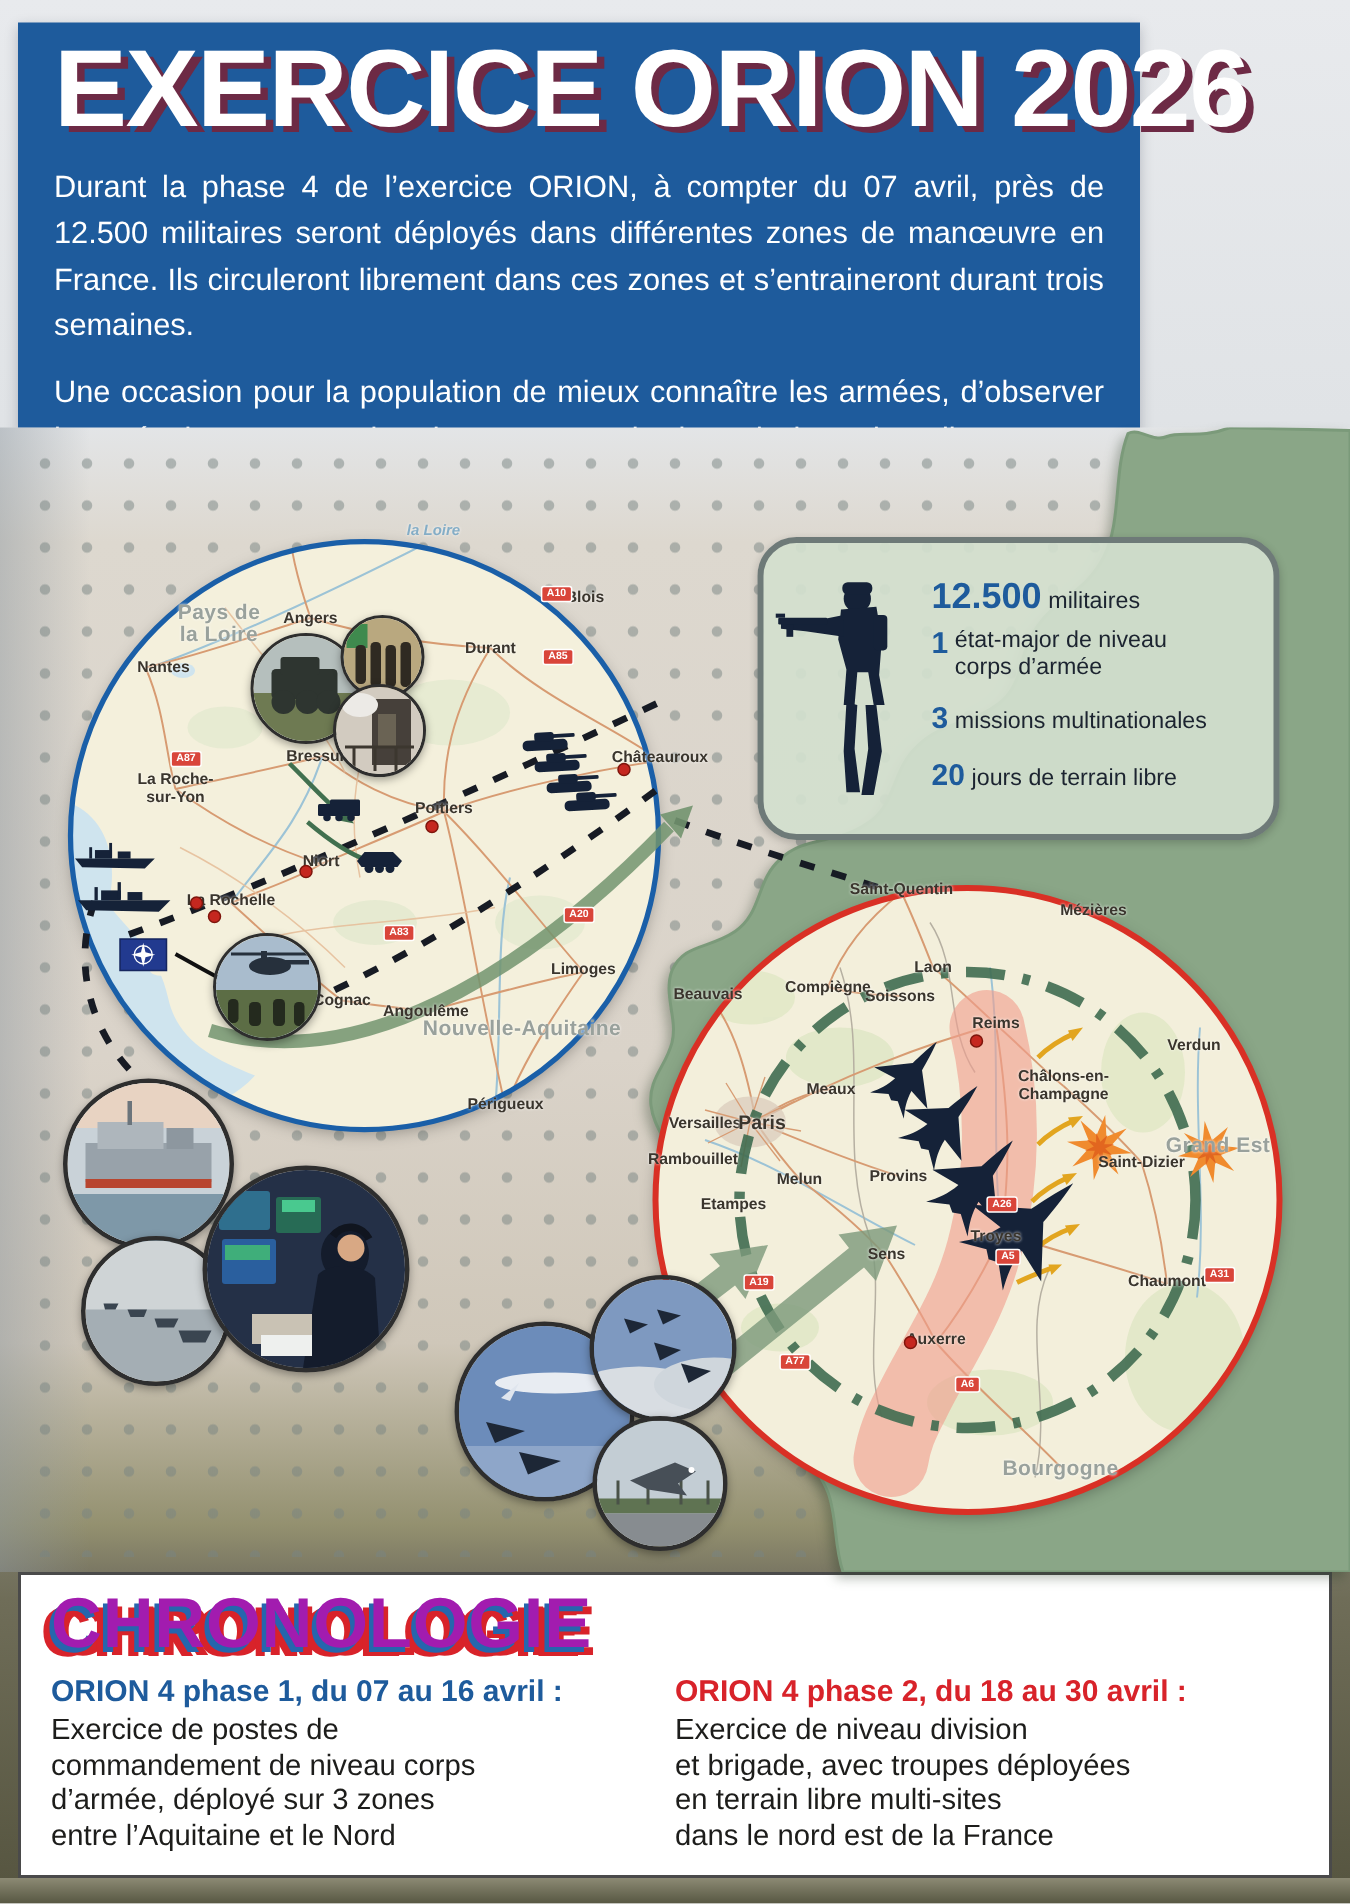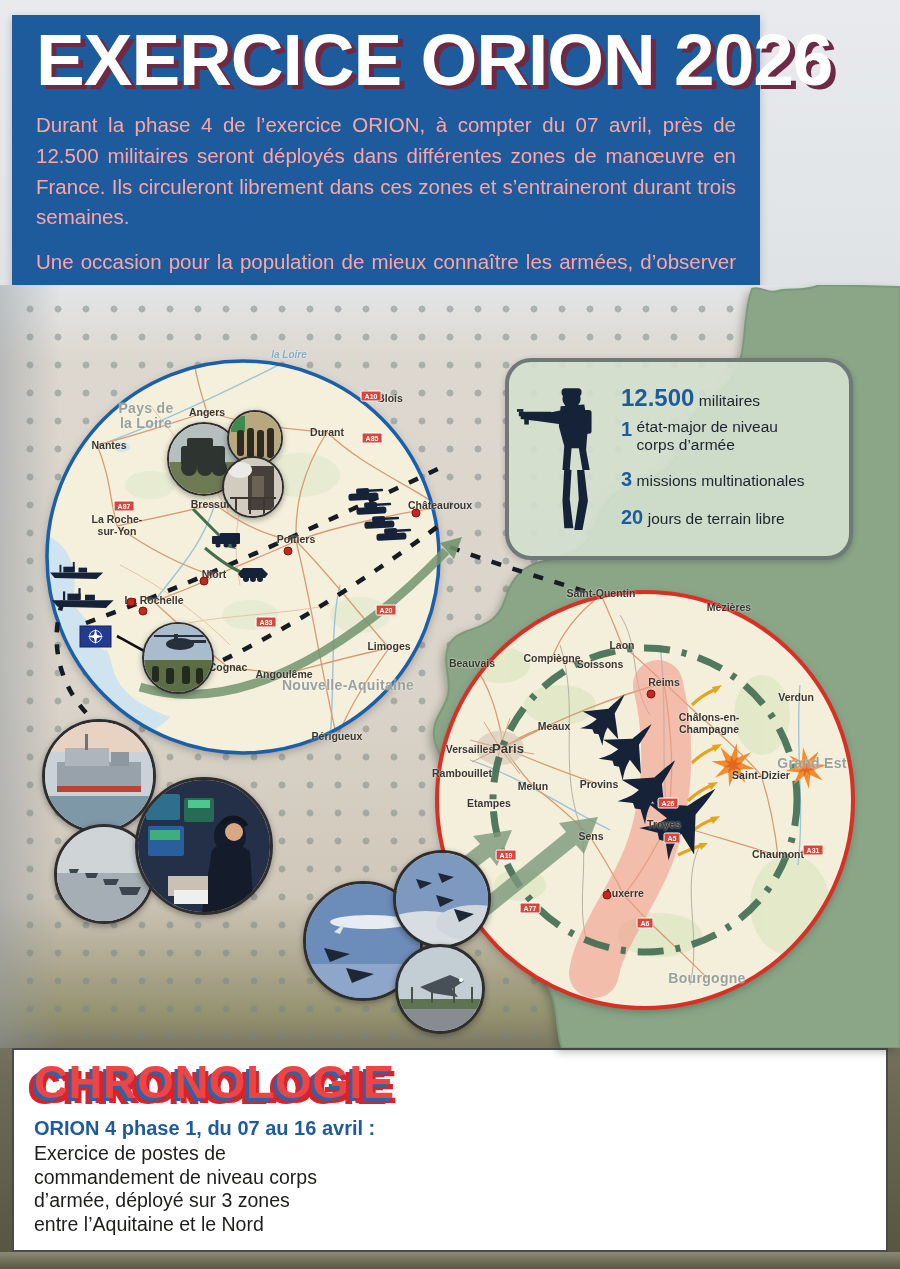--- a/index.html
+++ b/index.html
@@ -4,21 +4,21 @@
 <style>
   html,body{margin:0;padding:0;}
   .page{position:relative;width:900px;height:1269px;overflow:hidden;
         font-family:"Liberation Sans",sans-serif;
         background:linear-gradient(180deg,#e8eaed 0%,#e0e3e6 22%,#cfd0cc 60%,#6f6d58 84%,#55543f 100%);}
   
   .hero{position:absolute;left:12px;top:15px;width:748px;height:273px;background:#1e5b9c;
         box-shadow:0 3px 8px rgba(30,40,60,.25);box-sizing:border-box;padding:8px 24px;}
   .hero h1{margin:0;font-size:73px;line-height:1.0;font-weight:bold;color:#ffffff;
            letter-spacing:-1px;text-shadow:5px 4px 0 #6d2a45;white-space:nowrap;}
-  .hero p{margin:14px 0 0 0;font-size:20.5px;line-height:1.5;color:#fca5a5;text-align:justify;}
+  .hero p{margin:14px 0 0 0;font-size:20.5px;line-height:1.5;color:#ffffff;text-align:justify;}
   
   .scene{position:absolute;left:0;top:285px;width:900px;height:763px;
          background:linear-gradient(180deg,#e3e5e7 0%,#ddd8cf 10%,#dad3c9 55%,#cfc7b9 80%,#93906f 96%,#7a7763 100%);}
   .scene .edgeL{position:absolute;left:0;top:0;width:60px;height:100%;
          background:linear-gradient(90deg,rgba(140,150,158,.45),rgba(140,150,158,0));z-index:1;}
   .dots{position:absolute;left:16px;top:10px;right:16px;bottom:10px;z-index:2;
         background-image:radial-gradient(circle,rgba(120,132,130,.5) 3.2px,rgba(0,0,0,0) 3.8px);
         background-size:28px 28px;}
   .art,.france{position:absolute;left:0;top:0;z-index:4;}
   .france{z-index:3;filter:drop-shadow(-3px 4px 4px rgba(40,60,40,.35));}
@@ -42,21 +42,21 @@
   .statrow{position:absolute;left:112px;white-space:nowrap;}
   .statrow .val{font-weight:bold;color:#1e5b9c;}
   .statrow .lab{color:#1c2430;font-size:15.5px;}
   .statrow.r2 .lab{white-space:normal;display:inline-block;vertical-align:top;width:180px;line-height:1.15;}
   
   .photo{position:absolute;border-radius:50%;overflow:hidden;border:3px solid #2e2e2e;
          box-shadow:0 2px 6px rgba(0,0,0,.35);z-index:7;}
   
   .chrono{position:absolute;left:12px;top:1048px;width:876px;height:204px;background:#ffffff;
           border:2px solid #4a4a4a;box-sizing:border-box;padding:4px 20px;}
-  .chrono h2{margin:0;font-size:47px;font-weight:bold;color:#ef4444;letter-spacing:.5px;
+  .chrono h2{margin:0;font-size:47px;font-weight:bold;color:#a21caf;letter-spacing:.5px;
              text-shadow:-3px 3px 0 #2666ad,-7px 6px 0 #d8232a,3px 5px 0 #d8232a;}
   .cols{display:flex;margin-top:8px;justify-content:space-between;}
   .col{width:50%;}
   .col .head{font-size:20px;font-weight:bold;margin-bottom:2px;white-space:nowrap;}
   .col.p1 .head{color:#1e5b9c;}
   .col.p2 .head{color:#d8232a;}
   .col .line{font-size:19.5px;line-height:23.5px;color:#1d1d1b;}
   
   .footer-strip{position:absolute;left:0;top:1252px;width:900px;height:17px;
           background:linear-gradient(180deg,#8c8a74,#575742);}
@@ -542,17 +542,24 @@
   <section class="chrono">
     <h2>CHRONOLOGIE</h2>
     <div class="cols">
       <div class="col p1">
         <div class="head">ORION 4 phase 1, du 07 au 16 avril :</div>
         <div class="line">Exercice de postes de</div>
         <div class="line">commandement de niveau corps</div>
         <div class="line">d’armée, déployé sur 3 zones</div>
         <div class="line">entre l’Aquitaine et le Nord</div>
       </div>
+      <div class="col p2">
+        <div class="head">ORION 4 phase 2, du 18 au 30 avril :</div>
+        <div class="line">Exercice de niveau division</div>
+        <div class="line">et brigade, avec troupes déployées</div>
+        <div class="line">en terrain libre multi-sites</div>
+        <div class="line">dans le nord est de la France</div>
+      </div>
     </div>
   </section>
 
   <div class="footer-strip"></div>
 </div>
 
 </body></html>

